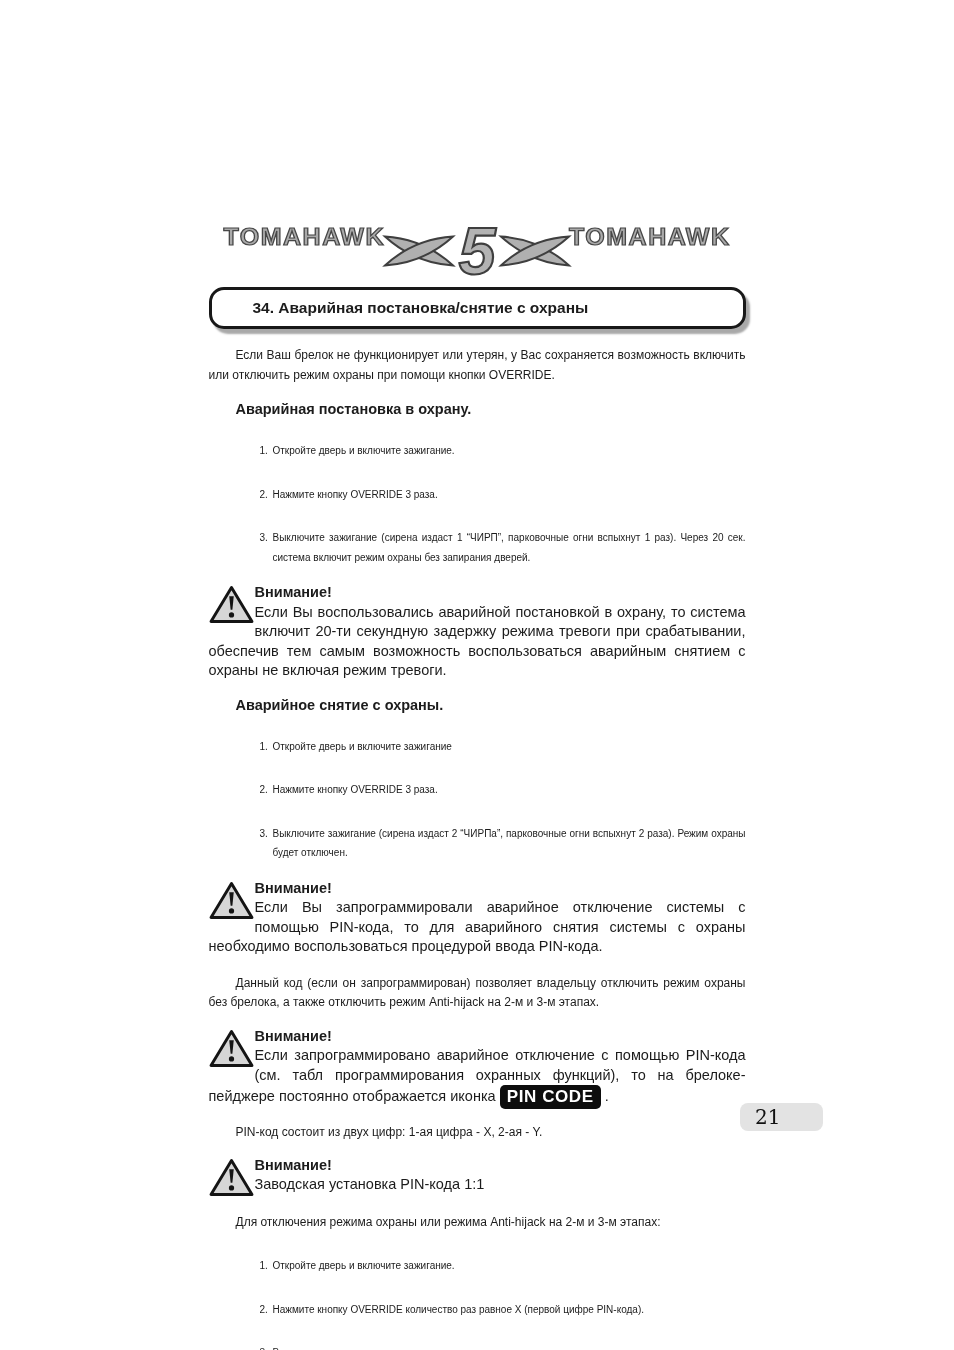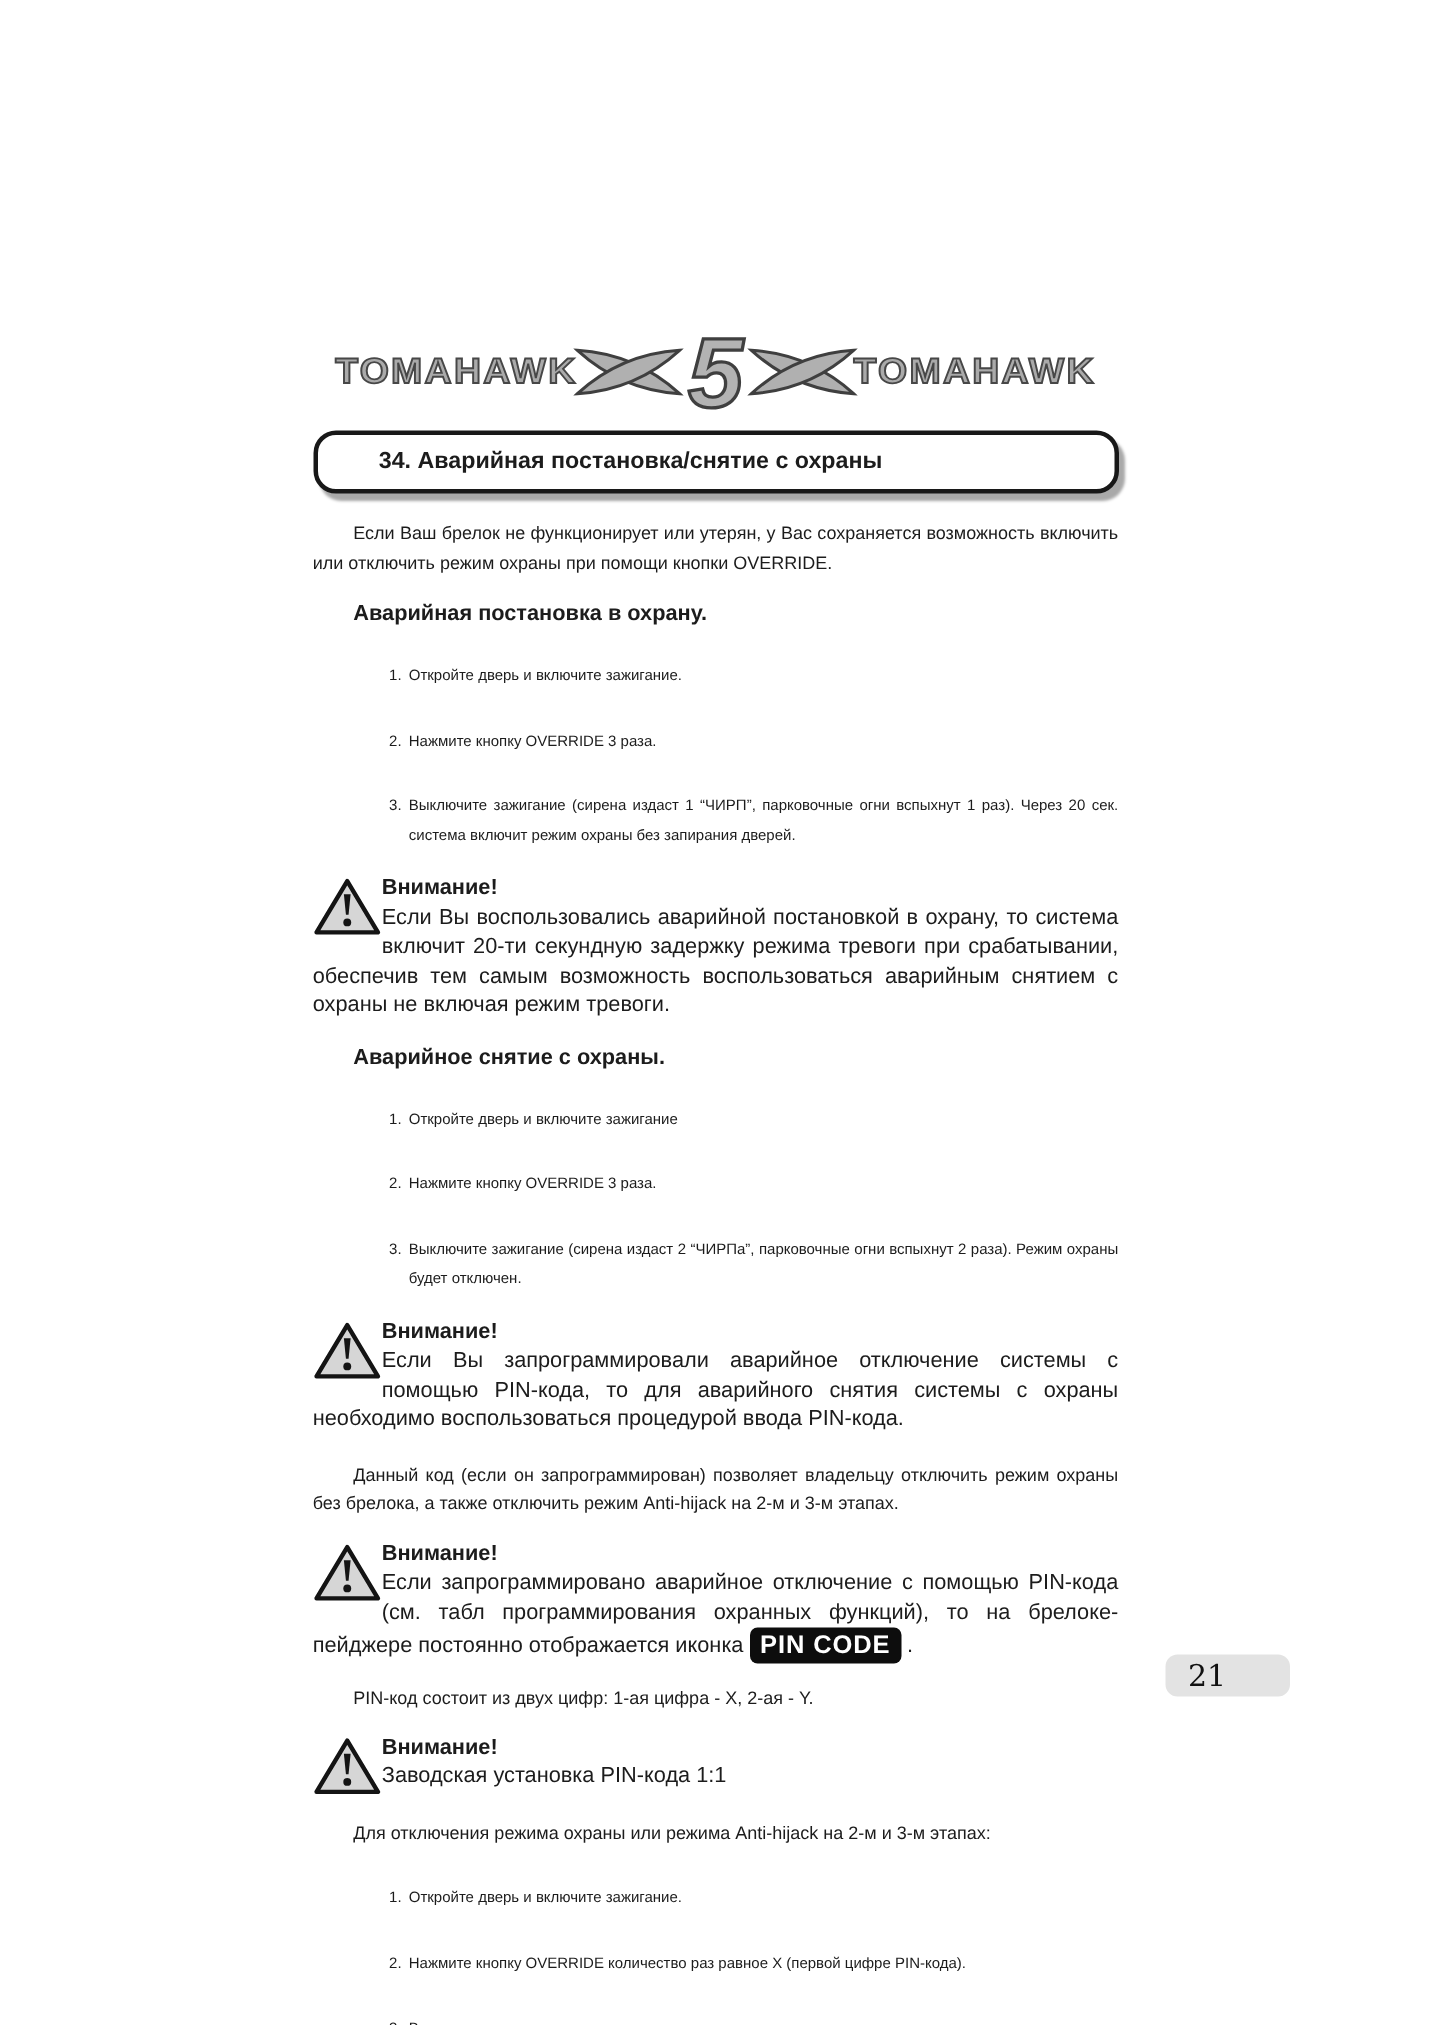--- a/index.html
+++ b/index.html
@@ -18,21 +18,21 @@
   }
   .content {
     width: 537px;
     margin: 0 auto;
     padding-top: 222px;
   }
 
   
   .logo {
     display: flex;
-    align-items: center;
+    align-items: flex-start;
     justify-content: center;
     height: 52px;
     margin-bottom: 13px;
   }
   .brand {
     font-weight: bold;
     font-size: 25px;
     letter-spacing: 1.5px;
     color: #aaaaaa;
     -webkit-text-stroke: 1.3px #474747;
@@ -107,21 +107,21 @@
     letter-spacing: 0.6px;
     line-height: 1;
     padding: 3px 7px 4px 7px;
     border-radius: 5px;
     vertical-align: -1px;
   }
 
   
   .page-badge {
     position: absolute;
-    left: 777px; top: 1103px;
+    left: 740px; top: 1103px;
     width: 83px; height: 28px;
     background: #e3e3e3;
     border-radius: 8px;
     font-family: "DejaVu Serif", serif;
     font-size: 20px;
     line-height: 28px;
     padding-left: 15px;
     color: #111111;
   }
 </style>

